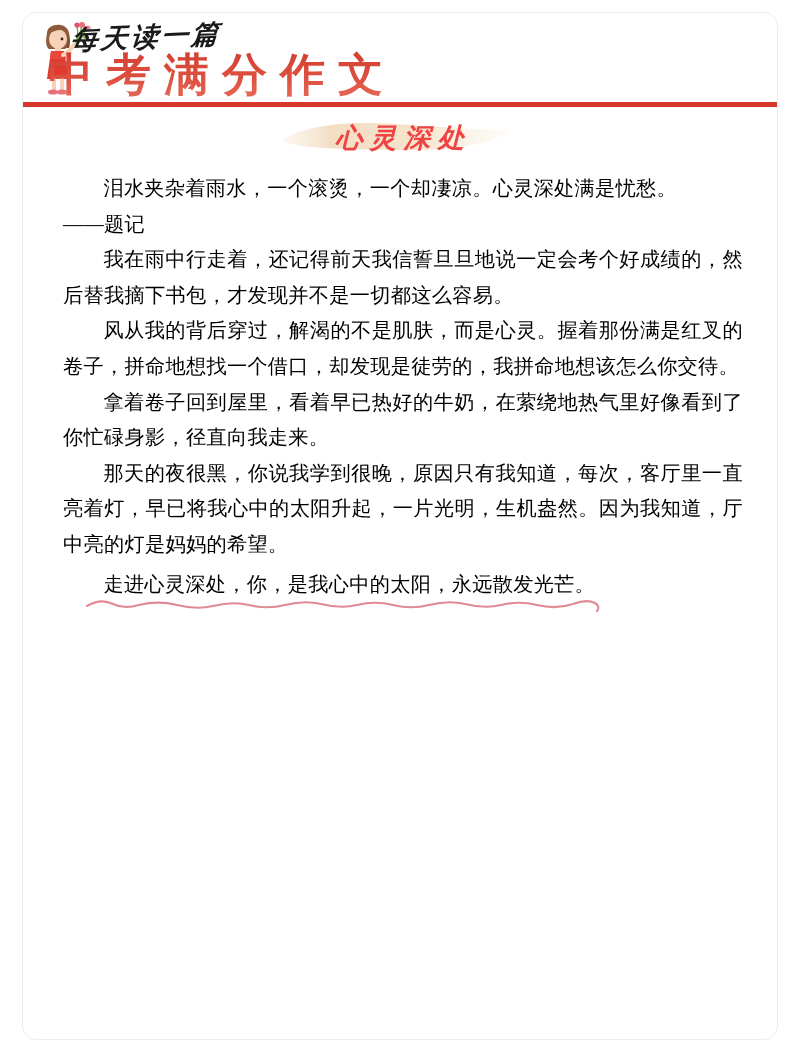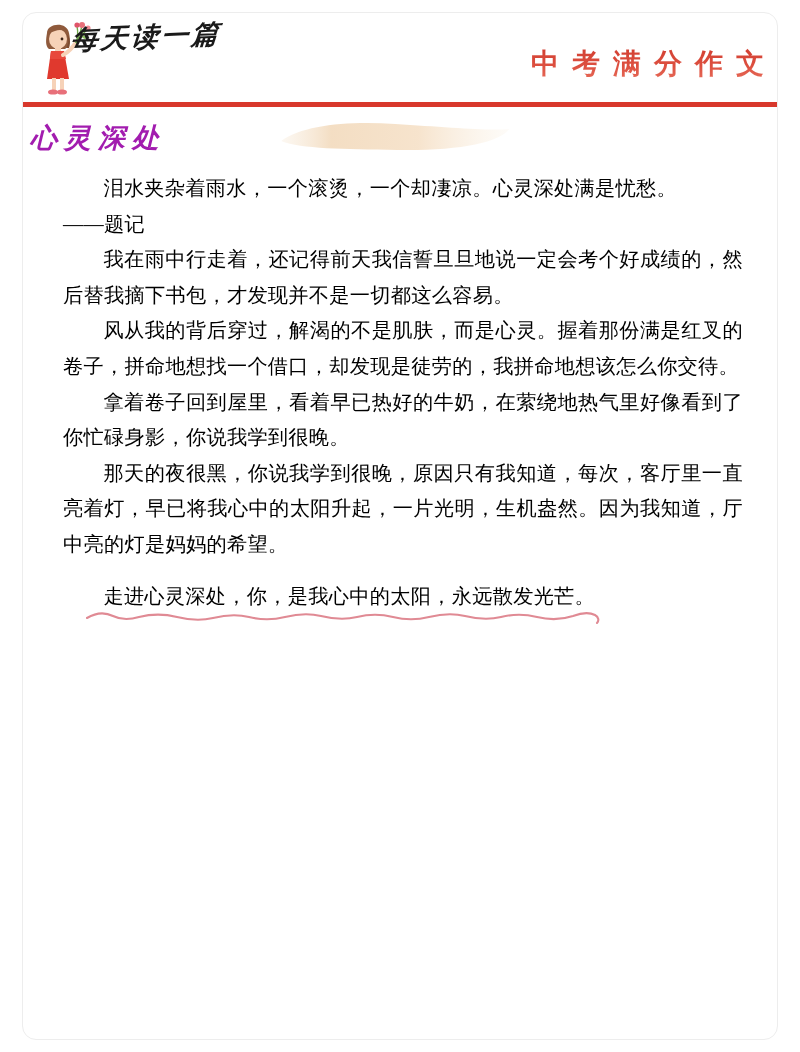--- a/index.html
+++ b/index.html
@@ -50,23 +50,23 @@
     letter-spacing: 3px;
     transform: skewX(-7deg) rotate(-2.5deg);
     white-space: nowrap;
   }
 
   .main-title {
     position: absolute;
     left: 12px;
     right: 0;
     top: 32px;
-    text-align: right;
-    font-family: "Liberation Serif", "DejaVu Serif", serif;
-    font-size: 28px;
+    text-align: left;
+    font-family: "Liberation Serif", "DejaVu Serif", serif;
+    font-size: 45px;
     font-weight: 700;
     letter-spacing: 13px;
     text-indent: 13px;
     background: linear-gradient(180deg, #d03c2f 0%, #dd5040 55%, #e8705e 100%);
     -webkit-background-clip: text;
     background-clip: text;
     color: transparent;
     -webkit-text-fill-color: transparent;
   }
 
@@ -90,26 +90,26 @@
     position: absolute;
     left: 50%;
     top: 4px;
     transform: translateX(-52%);
     width: 236px;
     height: 36px;
   }
 
   .essay-title {
     position: relative;
-    text-align: left;
+    text-align: center;
     font-family: "Liberation Serif", "DejaVu Serif", serif;
     font-size: 27px;
     font-weight: 700;
     font-style: italic;
-    color: #a21caf;
+    color: #ef4444;
     letter-spacing: 7px;
     text-indent: 7px;
     padding-top: 5px;
   }
 
   
   .body-text {
     padding: 8px 34px 0 40px;
   }
 
@@ -121,21 +121,21 @@
     text-align: justify;
     text-justify: inter-character;
     letter-spacing: 0.3px;
     text-indent: 2em;
   }
 
   .para.no-indent { text-indent: 0; }
 
   .final-line-wrap {
     position: relative;
-    margin-top: 16px;
+    margin-top: 4px;
   }
 
   .squiggle {
     position: absolute;
     left: 22px;
     top: 30px;
     width: 520px;
     height: 16px;
     pointer-events: none;
   }
@@ -203,21 +203,21 @@
       <path d="M4 22 C26 6, 70 2, 118 5 C168 8, 210 12, 232 10 C222 24, 180 32, 120 31 C66 30, 24 30, 4 22 Z" fill="url(#swGrad)"></path>
     </svg>
     <div class="essay-title">心灵深处</div>
   </div>
 
   <div class="body-text">
     <p class="para">泪水夹杂着雨水，一个滚烫，一个却凄凉。心灵深处满是忧愁。</p>
     <p class="para no-indent">——题记</p>
     <p class="para">我在雨中行走着，还记得前天我信誓旦旦地说一定会考个好成绩的，然后替我摘下书包，才发现并不是一切都这么容易。</p>
     <p class="para">风从我的背后穿过，解渴的不是肌肤，而是心灵。握着那份满是红叉的卷子，拼命地想找一个借口，却发现是徒劳的，我拼命地想该怎么你交待。</p>
-    <p class="para">拿着卷子回到屋里，看着早已热好的牛奶，在萦绕地热气里好像看到了你忙碌身影，你说我学到很晚。</p>
+    <p class="para">拿着卷子回到屋里，看着早已热好的牛奶，在萦绕地热气里好像看到了你忙碌身影，径直向我走来。</p>
     <p class="para">那天的夜很黑，你说我学到很晚，原因只有我知道，每次，客厅里一直亮着灯，早已将我心中的太阳升起，一片光明，生机盎然。因为我知道，厅中亮的灯是妈妈的希望。</p>
 
     <div class="final-line-wrap">
       <p class="para">走进心灵深处，你，是我心中的太阳，永远散发光芒。</p>
       <svg class="squiggle" viewBox="0 0 520 16" preserveAspectRatio="none">
         <path d="M2 9 C12 3, 20 3, 28 7 C36 11, 44 11, 54 8 C66 5, 80 5, 92 8
                  C104 11, 116 12, 128 9 C140 6, 152 5, 164 8 C176 11, 188 11, 200 8
                  C212 5, 224 4, 236 7 C248 10, 260 11, 272 8 C284 5, 296 5, 308 8
                  C320 11, 332 11, 344 8 C356 5, 368 4, 380 7 C392 10, 404 11, 416 8
                  C428 5, 440 5, 452 8 C464 11, 476 11, 488 7 C496 4, 504 3, 510 6

